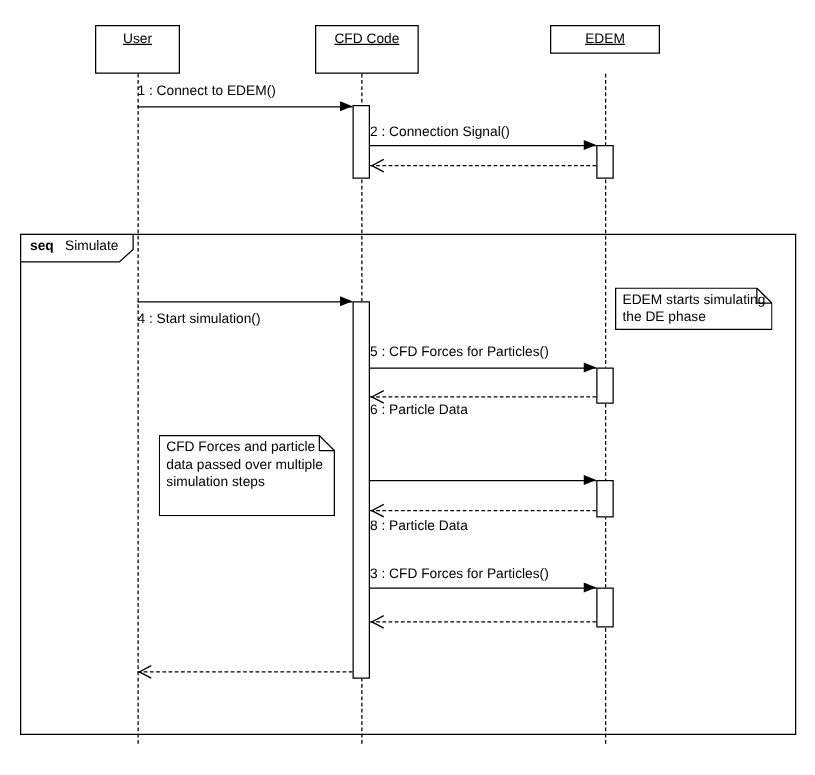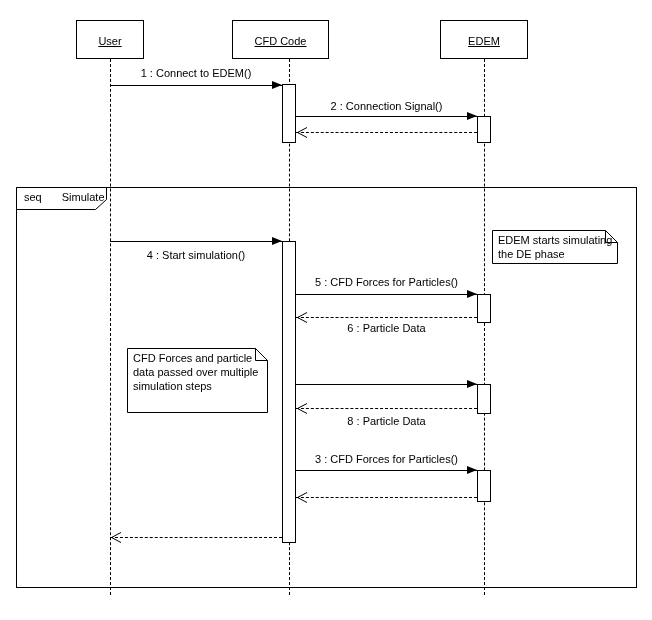--- a/index.html
+++ b/index.html
@@ -1,62 +1,62 @@
 <!DOCTYPE html>
 <html><head>
 <meta charset="utf-8">
 <style>
   html,body{margin:0;padding:0;background:#ffffff;}
   body{font-family:"Liberation Sans","DejaVu Sans",sans-serif;font-size:11px;color:#000;}
   #stage{position:relative;width:652px;height:620px;background:#fff;overflow:hidden;}
 
   .actor{position:absolute;box-sizing:border-box;background:#fff;border:1px solid #000;
-         text-align:center;padding-top:14px;z-index:4;}
+         text-align:center;padding-top:4px;z-index:4;}
   .actor span{text-decoration:underline;}
 
   .lifeline{position:absolute;width:0;border-left:1px dashed #000;z-index:1;}
 
   .frame{position:absolute;border:1px solid #000;z-index:2;box-sizing:border-box;}
   .frame-tab{position:absolute;z-index:3;}
   .frame-label{position:absolute;z-index:4;white-space:nowrap;}
-  .frame-label .op{font-weight:normal;}
-  .frame-label .nm{margin-left:20px;}
+  .frame-label .op{font-weight:bold;}
+  .frame-label .nm{margin-left:9px;}
 
   .activation{position:absolute;box-sizing:border-box;background:#fff;border:1px solid #000;z-index:5;}
 
   .msg{position:absolute;height:0;z-index:6;}
   .ln{position:absolute;left:0;right:0;top:0;height:0;}
   .solid{border-top:1px solid #000;}
   .dashed{border-top:1px dashed #000;}
   .head-fill{position:absolute;right:0;top:-4px;width:0;height:0;
              border-left:10px solid #000;border-top:4px solid transparent;border-bottom:4px solid transparent;}
   .head-open{position:absolute;left:0;top:-6px;width:12px;height:13px;}
 
-  .msg-label{position:absolute;text-align:center;white-space:nowrap;z-index:6;}
+  .msg-label{position:absolute;white-space:nowrap;z-index:6;}
 
   .note{position:absolute;z-index:7;}
   .note svg{position:absolute;left:0;top:0;}
   .note-text{position:absolute;left:6px;top:3px;line-height:14px;white-space:pre-line;z-index:8;}
 </style>
 </head>
 <body>
 
 <div id="stage">
 
   <div class="lifeline" style="left:110px;top:59px;height:536px"></div>
   <div class="lifeline" style="left:289px;top:59px;height:536px"></div>
   <div class="lifeline" style="left:484px;top:59px;height:536px"></div>
 
   <div class="actor" style="left:76px;top:20px;width:68px;height:39px">
     <span>User</span>
   </div>
-  <div class="actor" style="left:232px;top:20px;width:97px;height:39px">
+  <div class="actor" style="left:252px;top:20px;width:83px;height:39px">
     <span>CFD Code</span>
   </div>
-  <div class="actor" style="left:440px;top:20px;width:88px;height:39px">
+  <div class="actor" style="left:440px;top:20px;width:88px;height:23px">
     <span>EDEM</span>
   </div>
 
   <div class="frame" style="left:16px;top:187px;width:621px;height:401px"></div>
   <svg class="frame-tab" style="left:16px;top:187px" width="92" height="24" viewBox="0 0 92 24">
     <path d="M0.5,0.5 H90.5 V12.5 L79.5,22.5 H0.5 Z" fill="#ffffff" stroke="#000000"></path>
   </svg>
   <div class="frame-label" style="left:24px;top:191px">
     <span class="op">seq</span><span class="nm">Simulate</span>
   </div>

